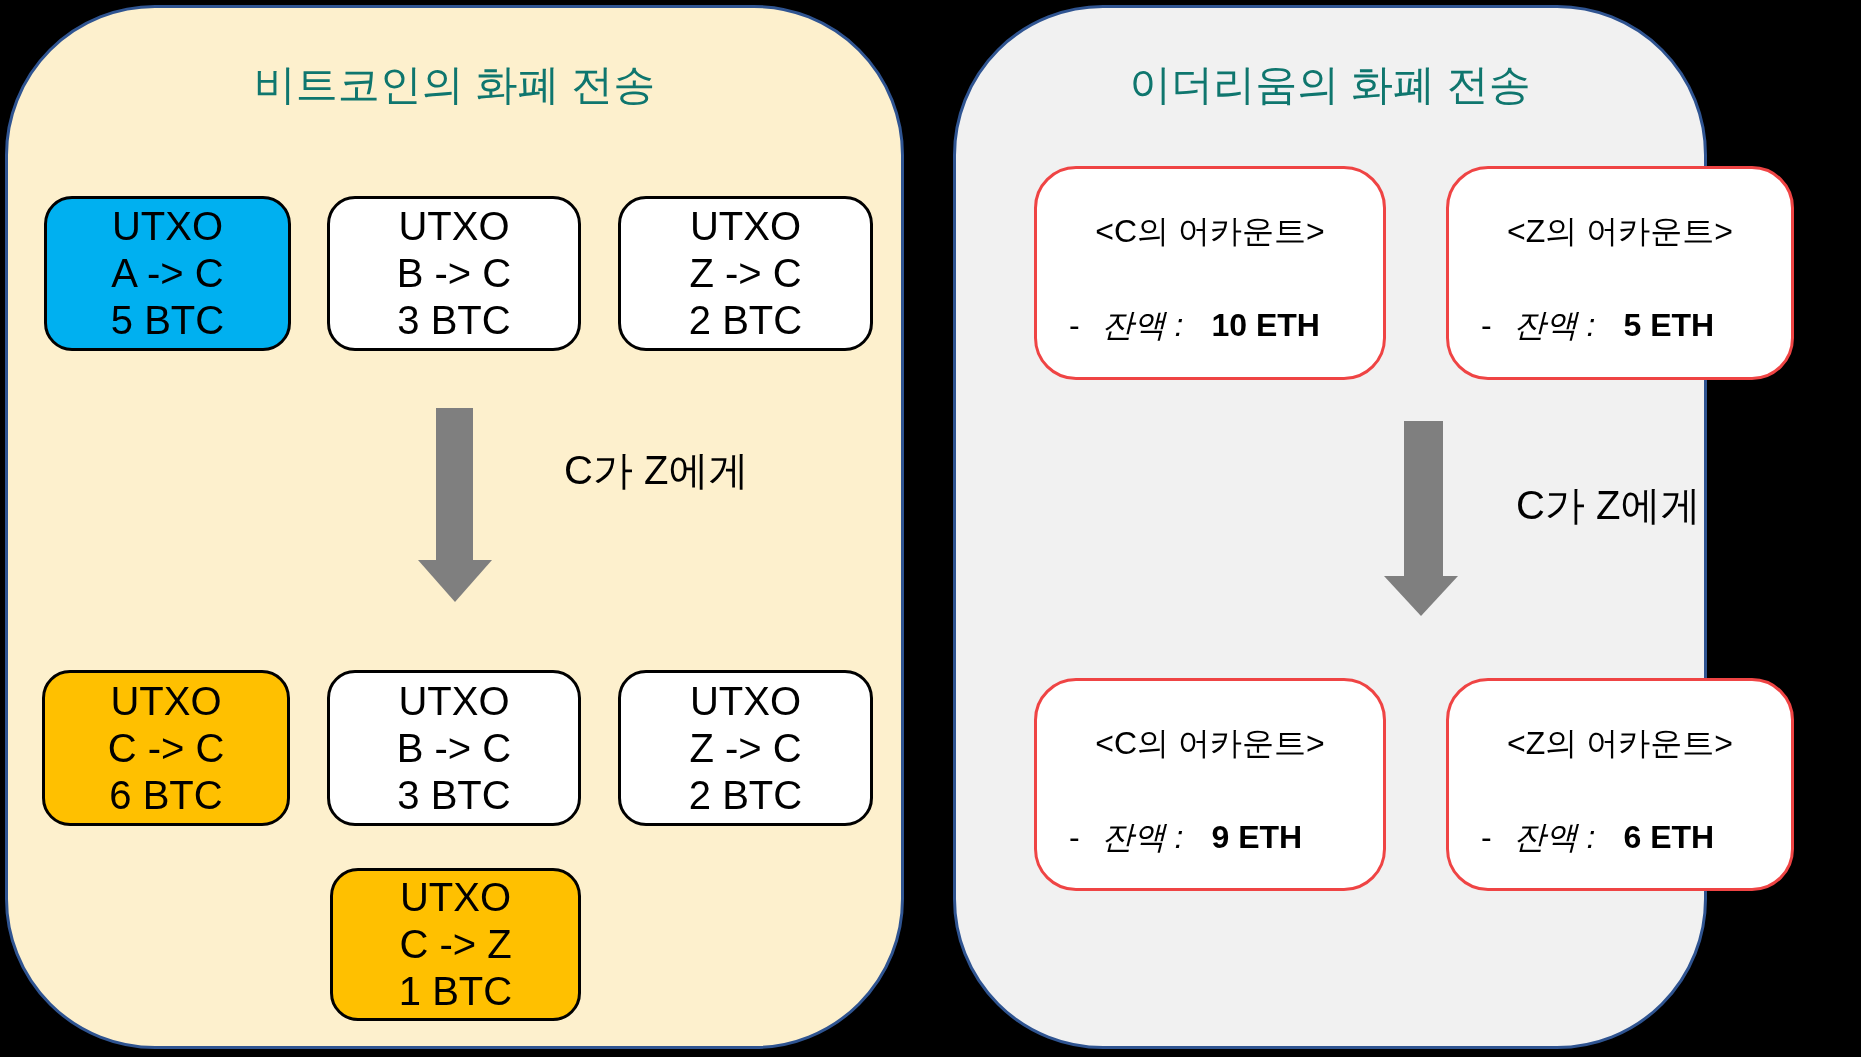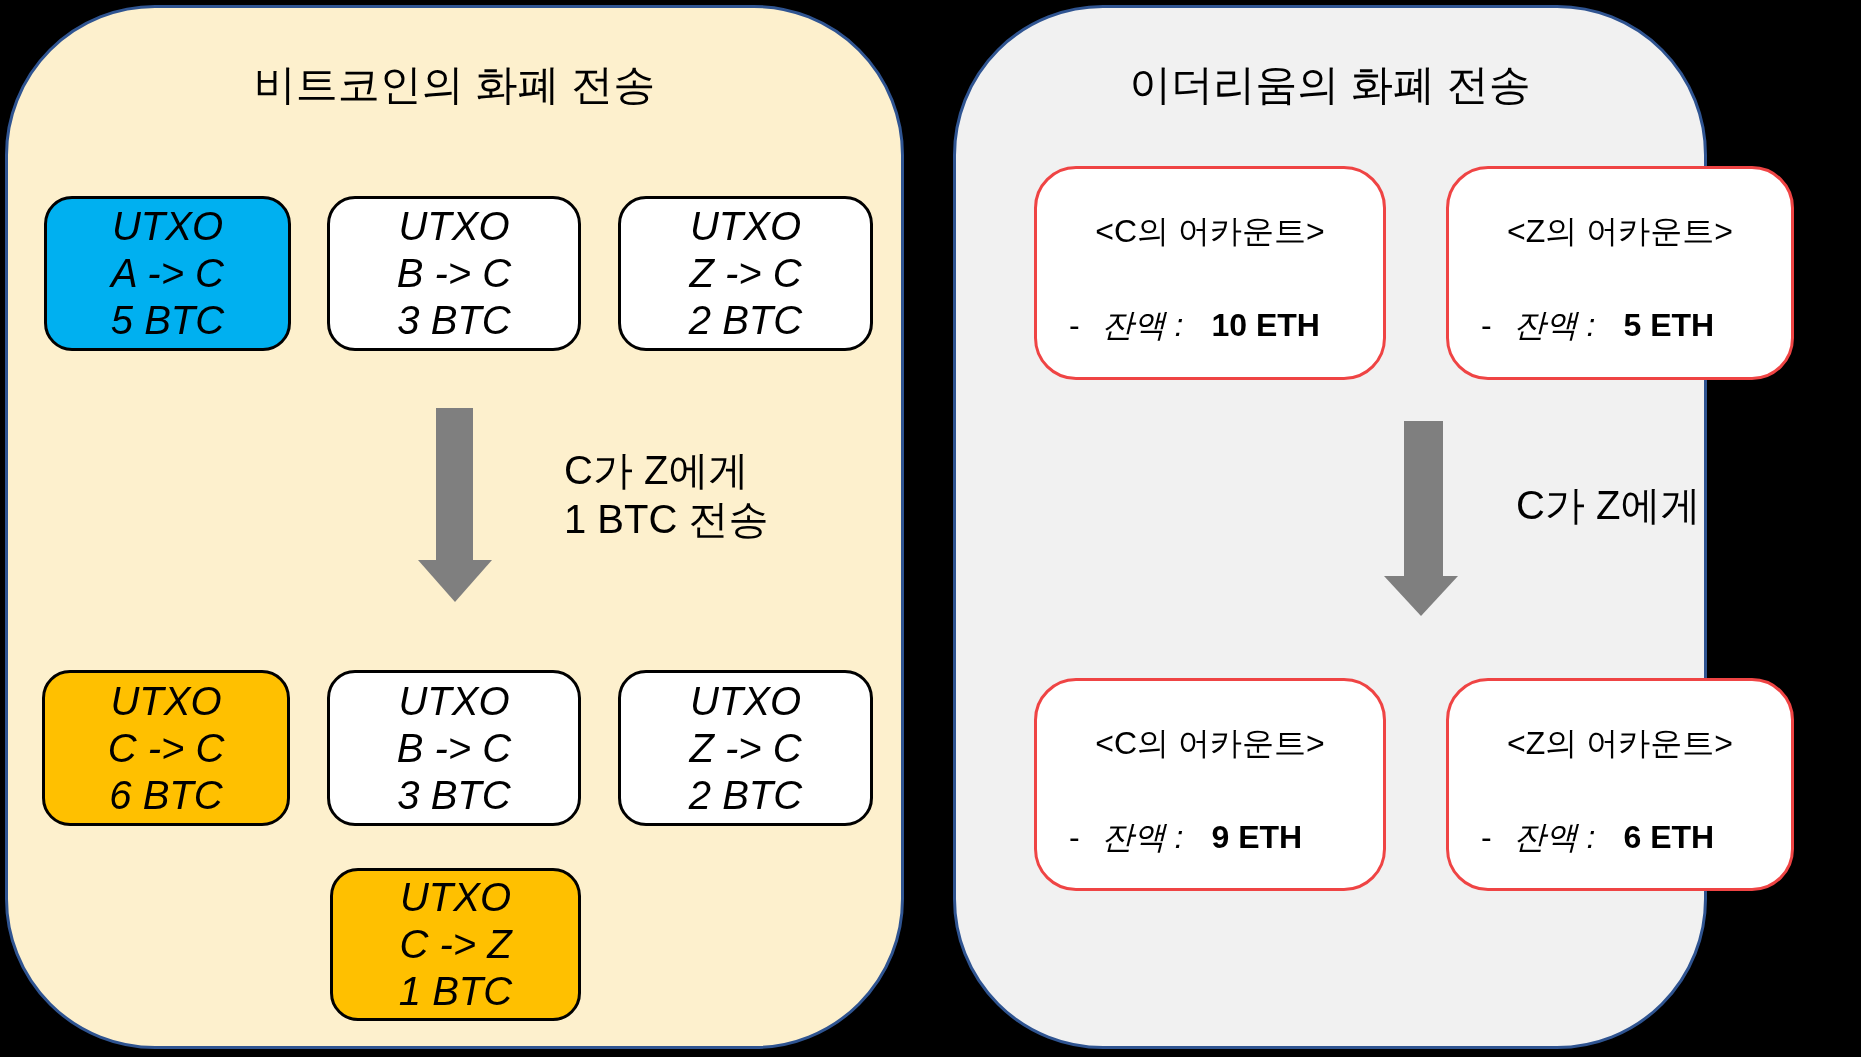--- a/index.html
+++ b/index.html
@@ -35,36 +35,35 @@
   }
   .panel-title {
     position: absolute;
     top: 52px;
     left: 0;
     width: 100%;
     text-align: center;
     font-size: 42px;
     line-height: 50px;
     font-weight: 400;
-    color: #000000;
+    color: #0f766e;
   }
   .utxo-box {
     position: absolute;
     border: 3px solid #000000;
     border-radius: 28px;
     box-sizing: border-box;
     background: #FFFFFF;
     display: flex;
     flex-direction: column;
     align-items: center;
     justify-content: center;
     font-size: 40px;
     line-height: 47px;
     text-align: center;
-    font-style: italic;
   }
   .box-blue   { background: #00B0F0; }
   .box-orange { background: #FFC000; }
   .box-white  { background: #FFFFFF; }
 
   .account-box {
     position: absolute;
     border: 3px solid #ef4444;
     border-radius: 42px;
     box-sizing: border-box;
@@ -130,21 +129,20 @@
   <div class="utxo-box box-white" style="left:610px; top:188px; width:255px; height:155px;">
     <div>UTXO</div>
     <div>Z -&gt; C</div>
     <div>2 BTC</div>
   </div>
 
   <div class="arrow-shaft" style="left:428px; top:400px; width:37px; height:153px;"></div>
   <div class="arrow-head" style="left:410px; top:552px; border-left:37px solid transparent; border-right:37px solid transparent; border-top:42px solid #7F7F7F;"></div>
   <div class="transfer-label" style="left:556px; top:438px;">
     <div>C가 Z에게</div>
-    <div>1 BTC 전송</div>
   </div>
 
   <div class="utxo-box box-orange" style="left:34px; top:662px; width:248px; height:156px;">
     <div>UTXO</div>
     <div>C -&gt; C</div>
     <div>6 BTC</div>
   </div>
   <div class="utxo-box box-white" style="left:319px; top:662px; width:254px; height:156px;">
     <div>UTXO</div>
     <div>B -&gt; C</div>

